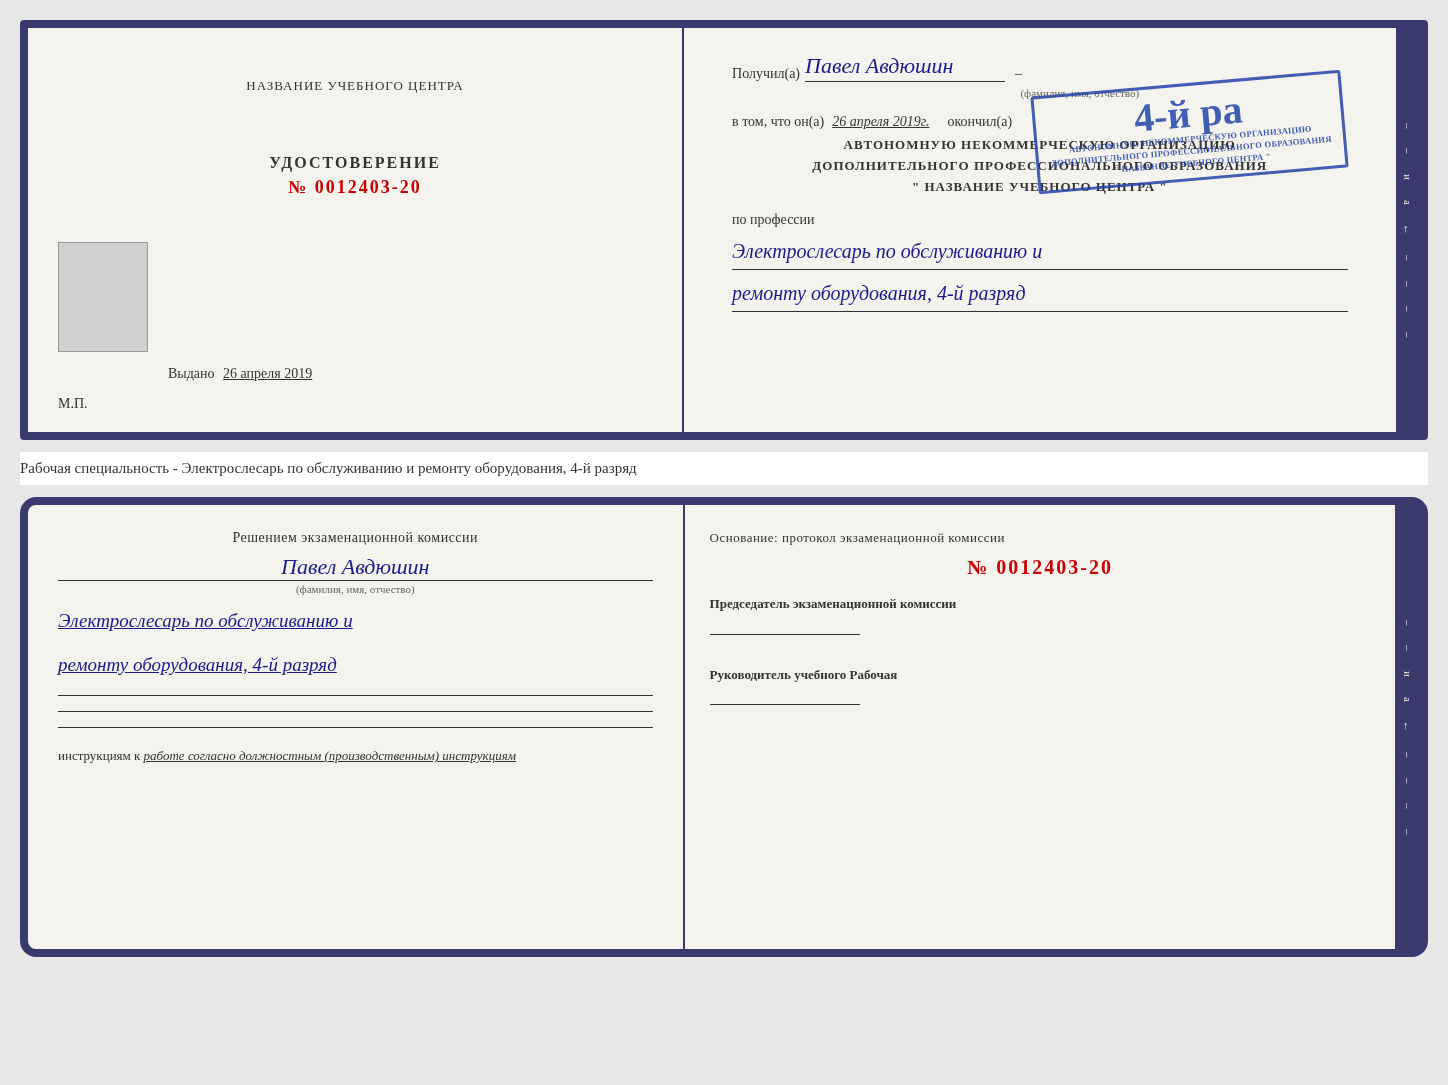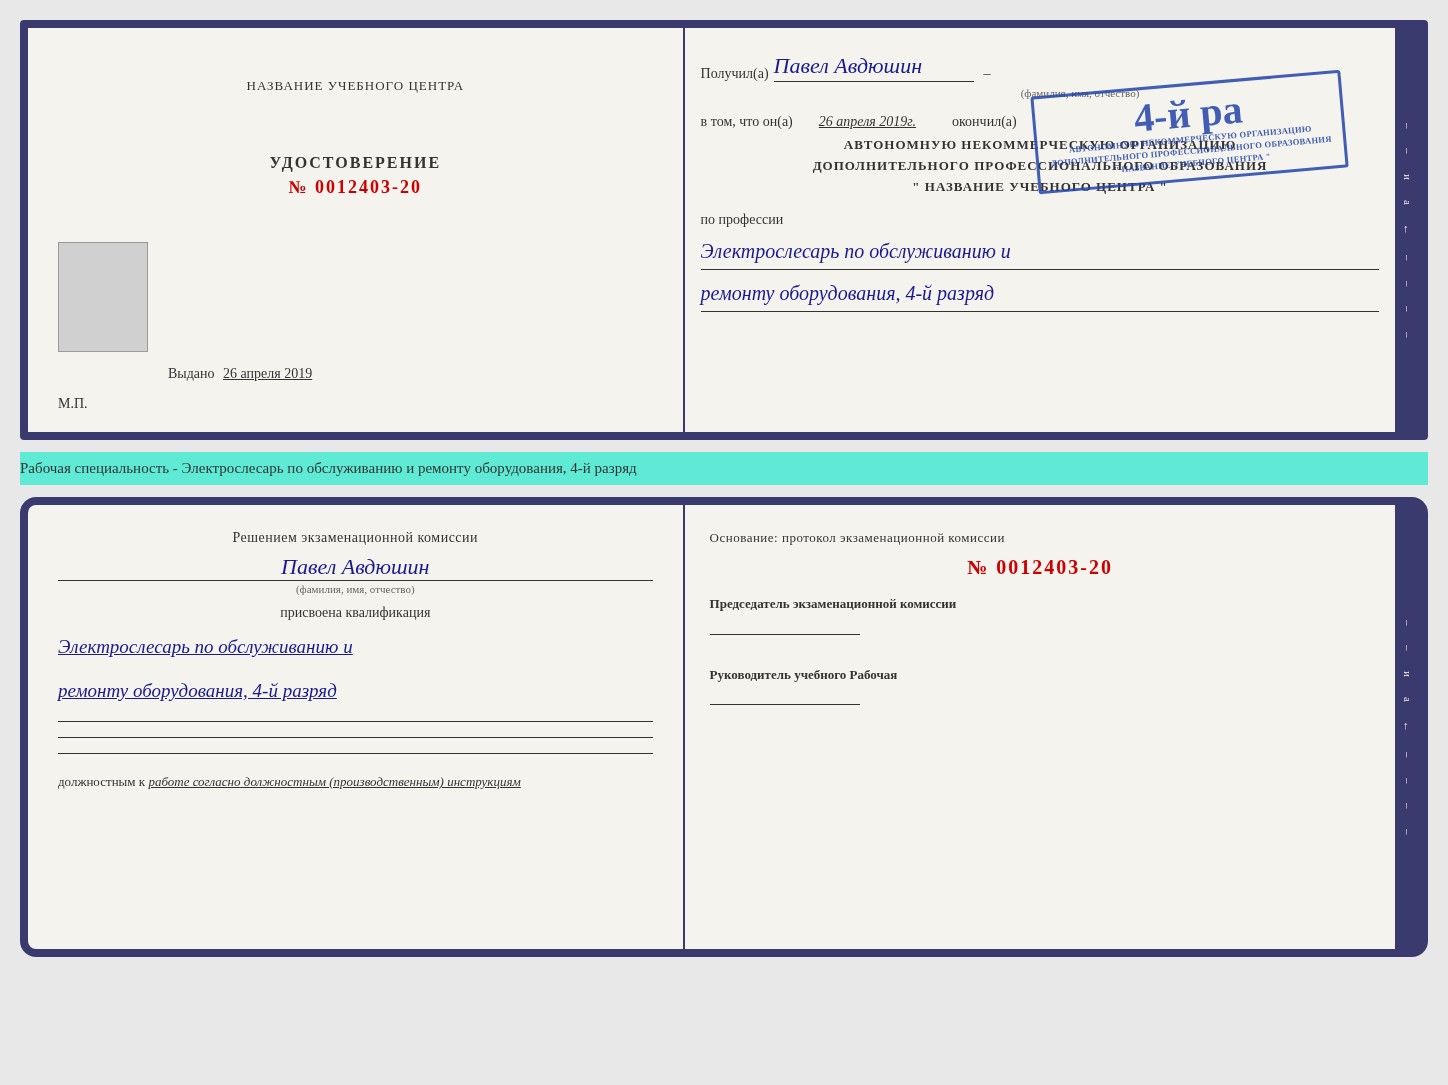--- a/index.html
+++ b/index.html
@@ -32,21 +32,21 @@
       border-right: 2px solid #3a3a6e;
       padding: 30px 25px;
       display: flex;
       flex-direction: column;
       align-items: center;
       position: relative;
     }
 
     .doc-right {
       width: 52%;
-      padding: 20px 16px;
+      padding: 20px 48px;
       position: relative;
     }
 
     .center-title {
       font-size: 13px;
       letter-spacing: 1px;
       color: #333;
       margin-top: 20px;
       text-transform: uppercase;
     }
@@ -188,21 +188,21 @@
       font-size: 11px;
       writing-mode: vertical-rl;
       text-orientation: mixed;
     }
 
     
     .separator-text {
       font-size: 15px;
       color: #333;
       padding: 8px 0;
-      background: #5eead4;
+      background: #ffffff;
     }
 
     
     .bottom-doc {
       display: flex;
       background: #f5f3ee;
       border: 8px solid #3a3a6e;
       border-radius: 16px;
       min-height: 460px;
       position: relative;
@@ -309,21 +309,21 @@
     .podpis-line {
       border-bottom: 1px solid #333;
       margin-top: 20px;
       width: 150px;
       height: 1px;
     }
 
     .vtom-okochil-row {
       display: flex;
       align-items: baseline;
-      gap: 26px;
+      gap: 8px;
       margin-top: 15px;
     }
 
     .stamp-container {
       position: absolute;
       top: 55px;
       right: 50px;
       transform: rotate(-5deg);
     }
 
@@ -427,31 +427,30 @@
   <div class="separator-text">Рабочая специальность - Электрослесарь по обслуживанию и ремонту оборудования, 4-й разряд</div>
 
   <div class="bottom-doc">
 
     <div class="bottom-left">
       <div class="resheniem-text">Решением экзаменационной комиссии</div>
 
       <span class="handwritten-name-bottom">Павел Авдюшин</span>
       <div class="fio-subtitle" style="margin-left:0; text-align:center;">(фамилия, имя, отчество)</div>
 
-      <div class="prisvoena-text">присвоена квалификация</div>
 
       <span class="handwritten-profession-bottom">Электрослесарь по обслуживанию и</span>
       <span class="handwritten-profession-bottom">ремонту оборудования, 4-й разряд</span>
 
       <div class="blank-lines"></div>
       <div class="blank-lines" style="margin-top:15px;"></div>
       <div class="blank-lines" style="margin-top:15px;"></div>
 
       <div class="dopuskaetsya-text">
-        <span>должностным к</span>
+        <span>инструкциям к</span>
         <span class="dopuskaetsya-italic">работе согласно должностным (производственным) инструкциям</span>
       </div>
     </div>
 
     <div class="bottom-right">
       <div class="osnovanie-text">Основание: протокол экзаменационной комиссии</div>
 
       <div class="protocol-number">№ 0012403-20</div>
 
 

